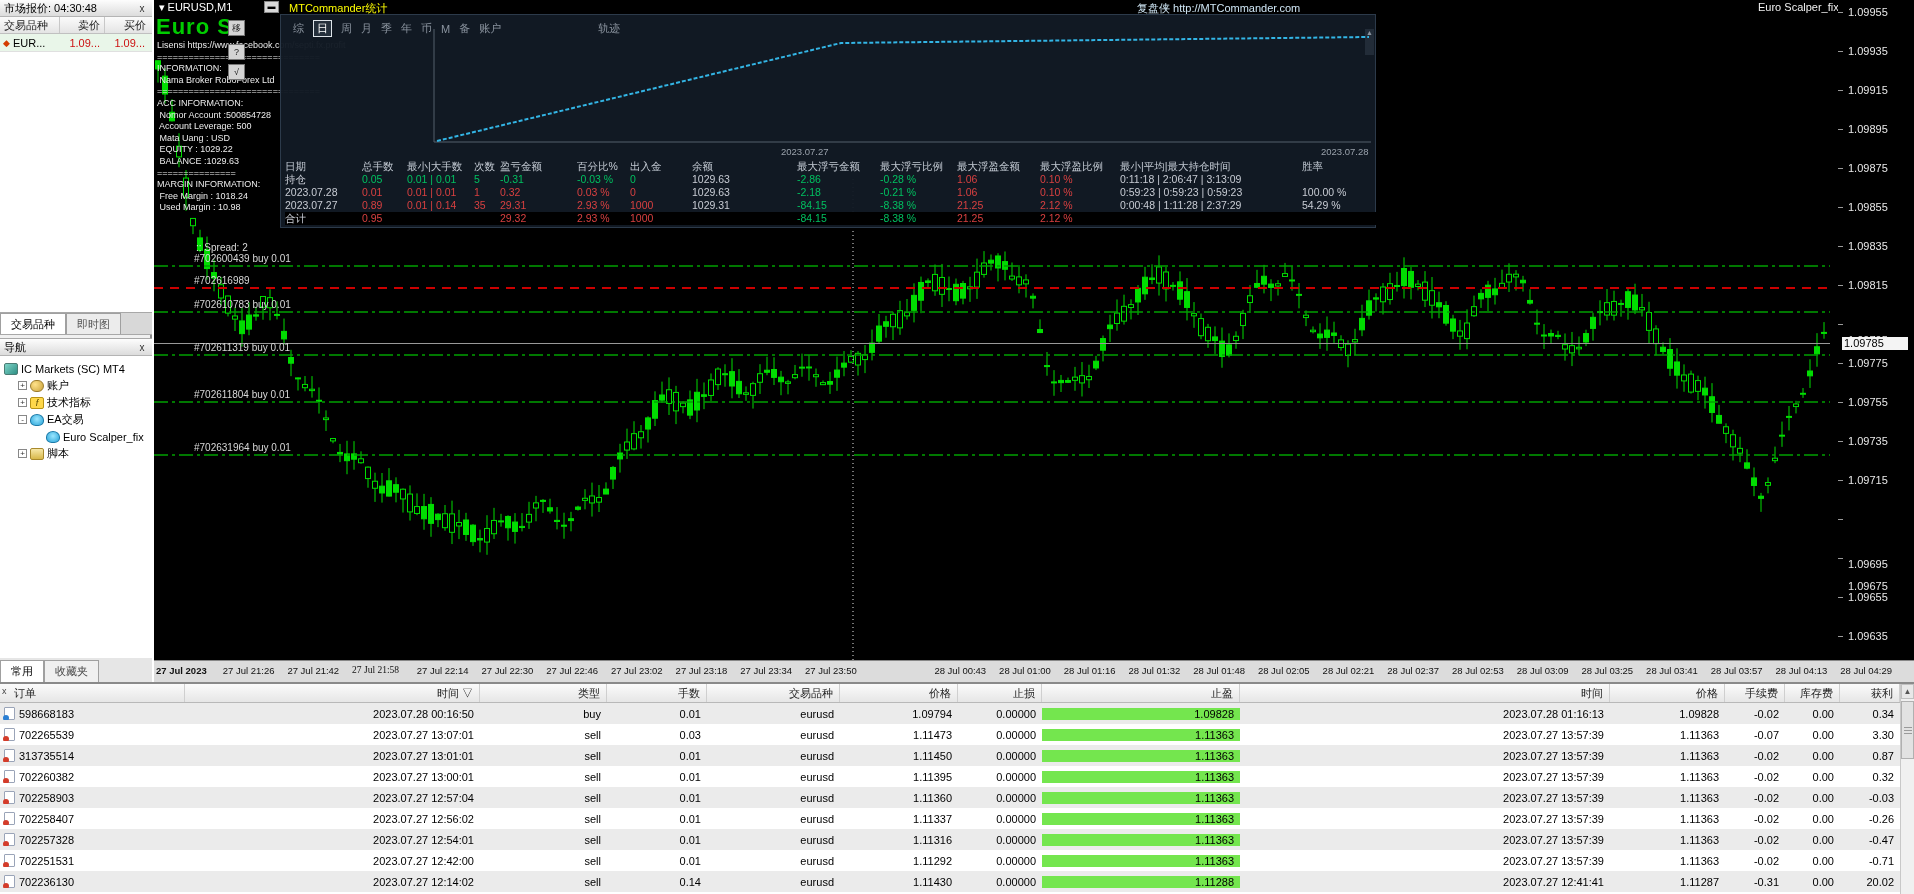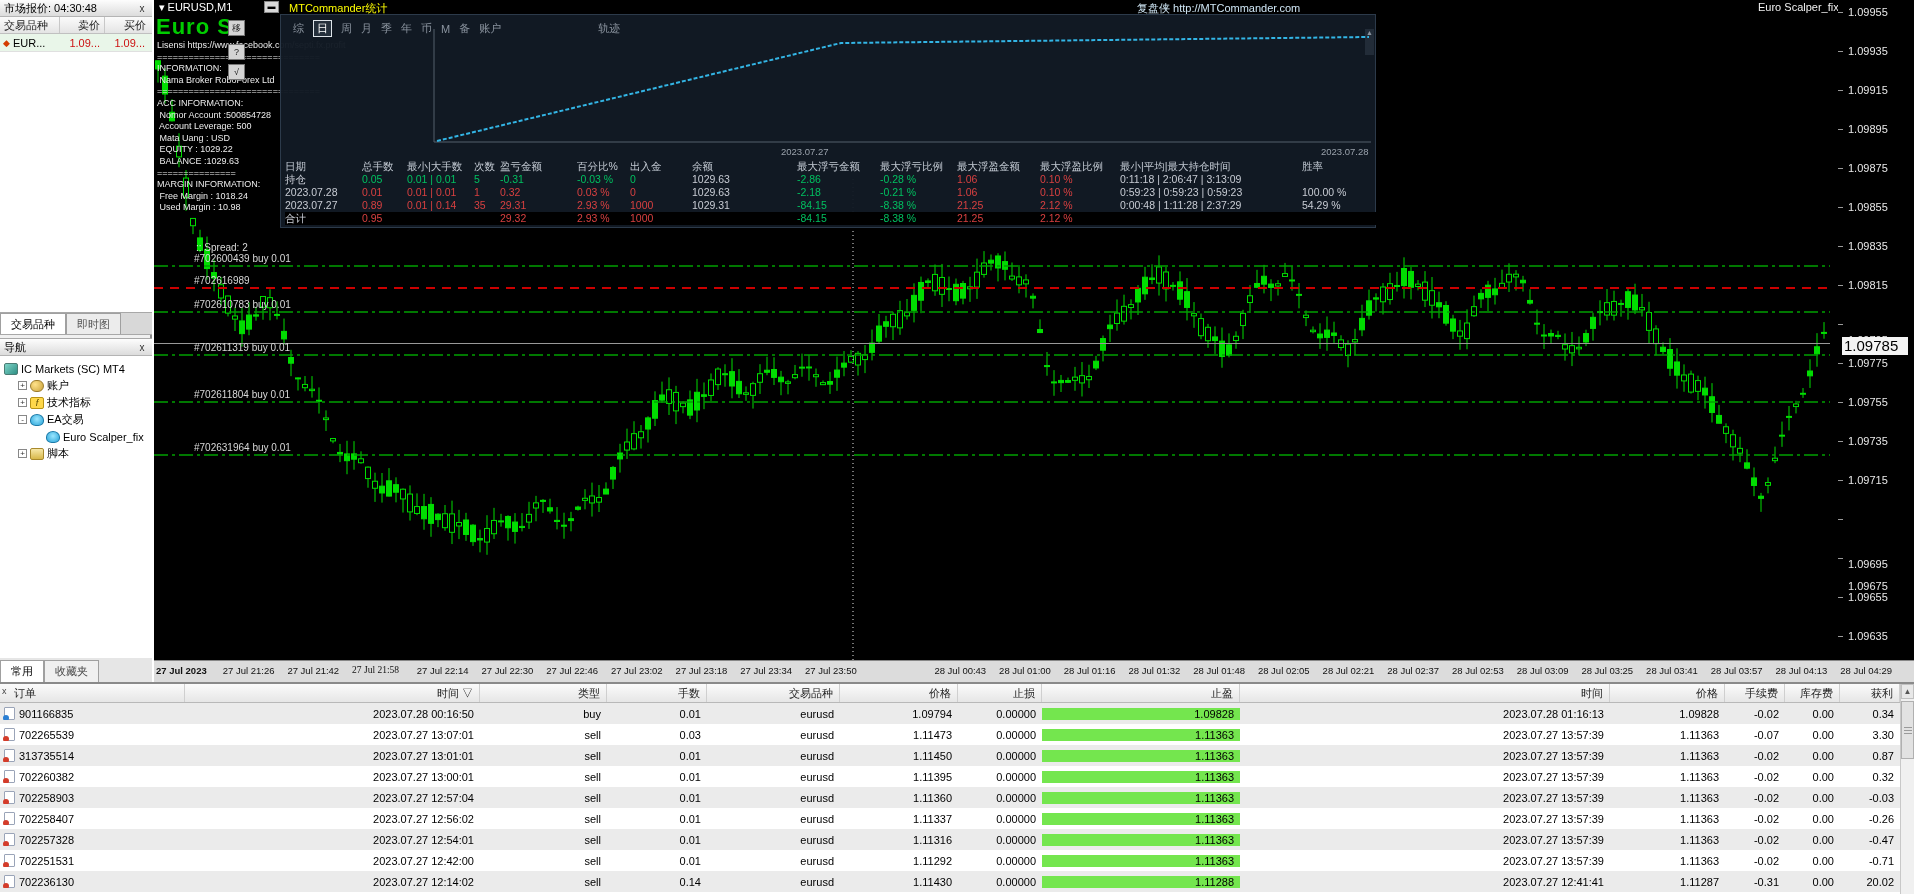--- a/index.html
+++ b/index.html
@@ -41,21 +41,21 @@
   .chart-titlebar { position:absolute; left:0; top:0; width:100%; height:14px; background:#000; color:#fff; font-size:11px; }
   .ct-item { position:absolute; top:1px; white-space:nowrap; }
   .min-box { position:absolute; top:1px; width:15px; height:12px; background:#d8d8d8; border:1px solid #888; color:#000; font-size:8px; line-height:10px; text-align:center; }
   .plot { position:absolute; left:0; top:14px; width:1676px; height:646px; background:#000; overflow:hidden; }
   .ea-bigtitle { position:absolute; left:2px; top:0px; font-size:22px; font-weight:bold; color:#00cc00; letter-spacing:1px; }
   .ea-info { position:absolute; left:3px; top:26px; font-size:9px; line-height:11.6px; color:#ececec; white-space:pre; }
   .ovl-label { position:absolute; color:#d8d8d8; font-size:10px; white-space:nowrap; }
   .axis-y { position:absolute; left:1838px; top:0; width:76px; height:544px; background:#000; color:#e8e8e8; font-size:11px;text-decoration:underline; }
   .axis-y .lbl { position:absolute; left:10px; }
   .axis-y .tick { position:absolute; left:0; width:5px; height:1px; background:#9a9a9a; }
-  .cur-price { position:absolute; left:4px; width:66px; background:#f4f4f4; color:#000; font-size:15px; padding:0 2px 1px; }
+  .cur-price { position:absolute; left:4px; width:66px; background:#f4f4f4; color:#000; font-size:11px; padding:0 2px 1px; }
   .axis-x { position:absolute; left:154px; top:660px; width:1760px; height:22px; background:#dcdcdc; border-top:1px solid #888; color:#111; font-size:9.5px; }
   .axis-x .xl { position:absolute; top:4px; white-space:nowrap; }
 
   
   .stats { position:absolute; left:280px; top:14px; width:1096px; height:214px; background:rgba(18,26,36,0.97); border:1px solid #2c3a4a; color:#c8ccd4; }
   .stats-menu { position:absolute; left:12px; top:5px; display:flex; align-items:center; gap:9px; font-size:11px; color:#8a939e; }
   .stats-menu .mi.sel { border:1px solid #dfe5ea; color:#fff; padding:0 3px; background:#25303c; }
   .stats-menu .trail { margin-left:88px; }
   .mini-date { position:absolute; font-size:9.5px; color:#9aa2ac; }
   .stats-scroll { position:absolute; right:1px; top:14px; width:9px; height:26px; background:#222c38; color:#8a939e; font-size:7px; text-align:center; }
@@ -870,21 +870,21 @@
           <div class="hc" style="width: 198px;">止盈</div>
           <div class="hc" style="width: 370px;">时间</div>
           <div class="hc" style="width: 115px;">价格</div>
           <div class="hc" style="width: 60px;">手续费</div>
           <div class="hc" style="width: 55px;">库存费</div>
           <div class="hc" style="width: 60px;">获利</div>
         </div>
         <div class="t-row">
           <div class="tc" style="width: 185px;">
             <span class="doc-ico buy"></span>
-            <span>901166835</span>
+            <span>598668183</span>
           </div>
           <div class="tc" style="width: 295px;">2023.07.28 00:16:50</div>
           <div class="tc" style="width: 127px;">buy</div>
           <div class="tc" style="width: 100px;">0.01</div>
           <div class="tc" style="width: 133px;">eurusd</div>
           <div class="tc" style="width: 118px;">1.09794</div>
           <div class="tc" style="width: 84px;">0.00000</div>
           <div class="tc tp-cell" style="width: 198px;">1.09828</div>
           <div class="tc" style="width: 370px;">2023.07.28 01:16:13</div>
           <div class="tc" style="width: 115px;">1.09828</div>

